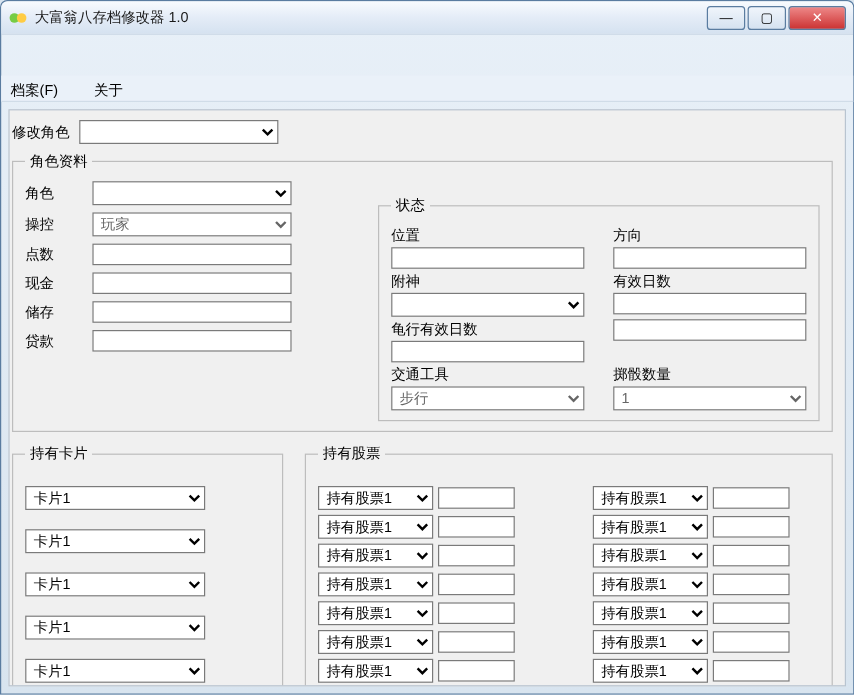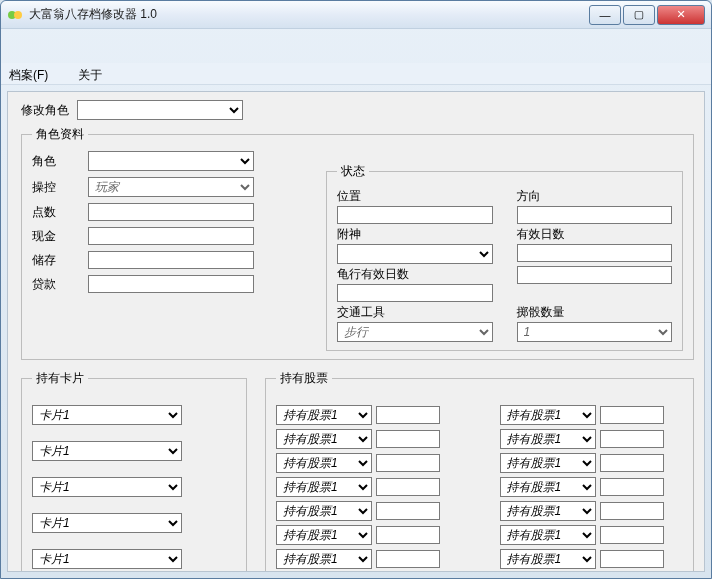--- a/index.html
+++ b/index.html
@@ -56,32 +56,31 @@
   border-bottom: 1px solid #d0dce8;
   font-size: 12px;
   margin-top: 34px;
 }
 .menu-item { cursor: pointer; }
 .client {
   flex: 1;
   background: #f0f0f0;
   margin: 6px;
   border: 1px solid #b8c4d0;
-  padding: 8px 10px 6px 13px;
+  padding: 8px 10px 6px 2px;
   overflow: hidden;
 }
 .row { display: flex; align-items: center; margin-bottom: 6px; }
 .lbl { width: 56px; text-align: left; color: #000; }
 select.combo, input.txt {
   font-size: 12px;
   height: 18px;
   border: 1px solid #7a7a7a;
   background: #fff;
   padding: 0 2px;
-  font-style: italic;
 }
 select.combo { height: 20px; }
 .combo-lg { width: 166px; }
 .txt-md { width: 166px; }
 fieldset {
   border: 1px solid #bdbdbd;
   padding: 8px 10px 8px 10px;
   margin: 0;
 }
 fieldset > legend { font-size: 12px; padding: 0 4px; }

